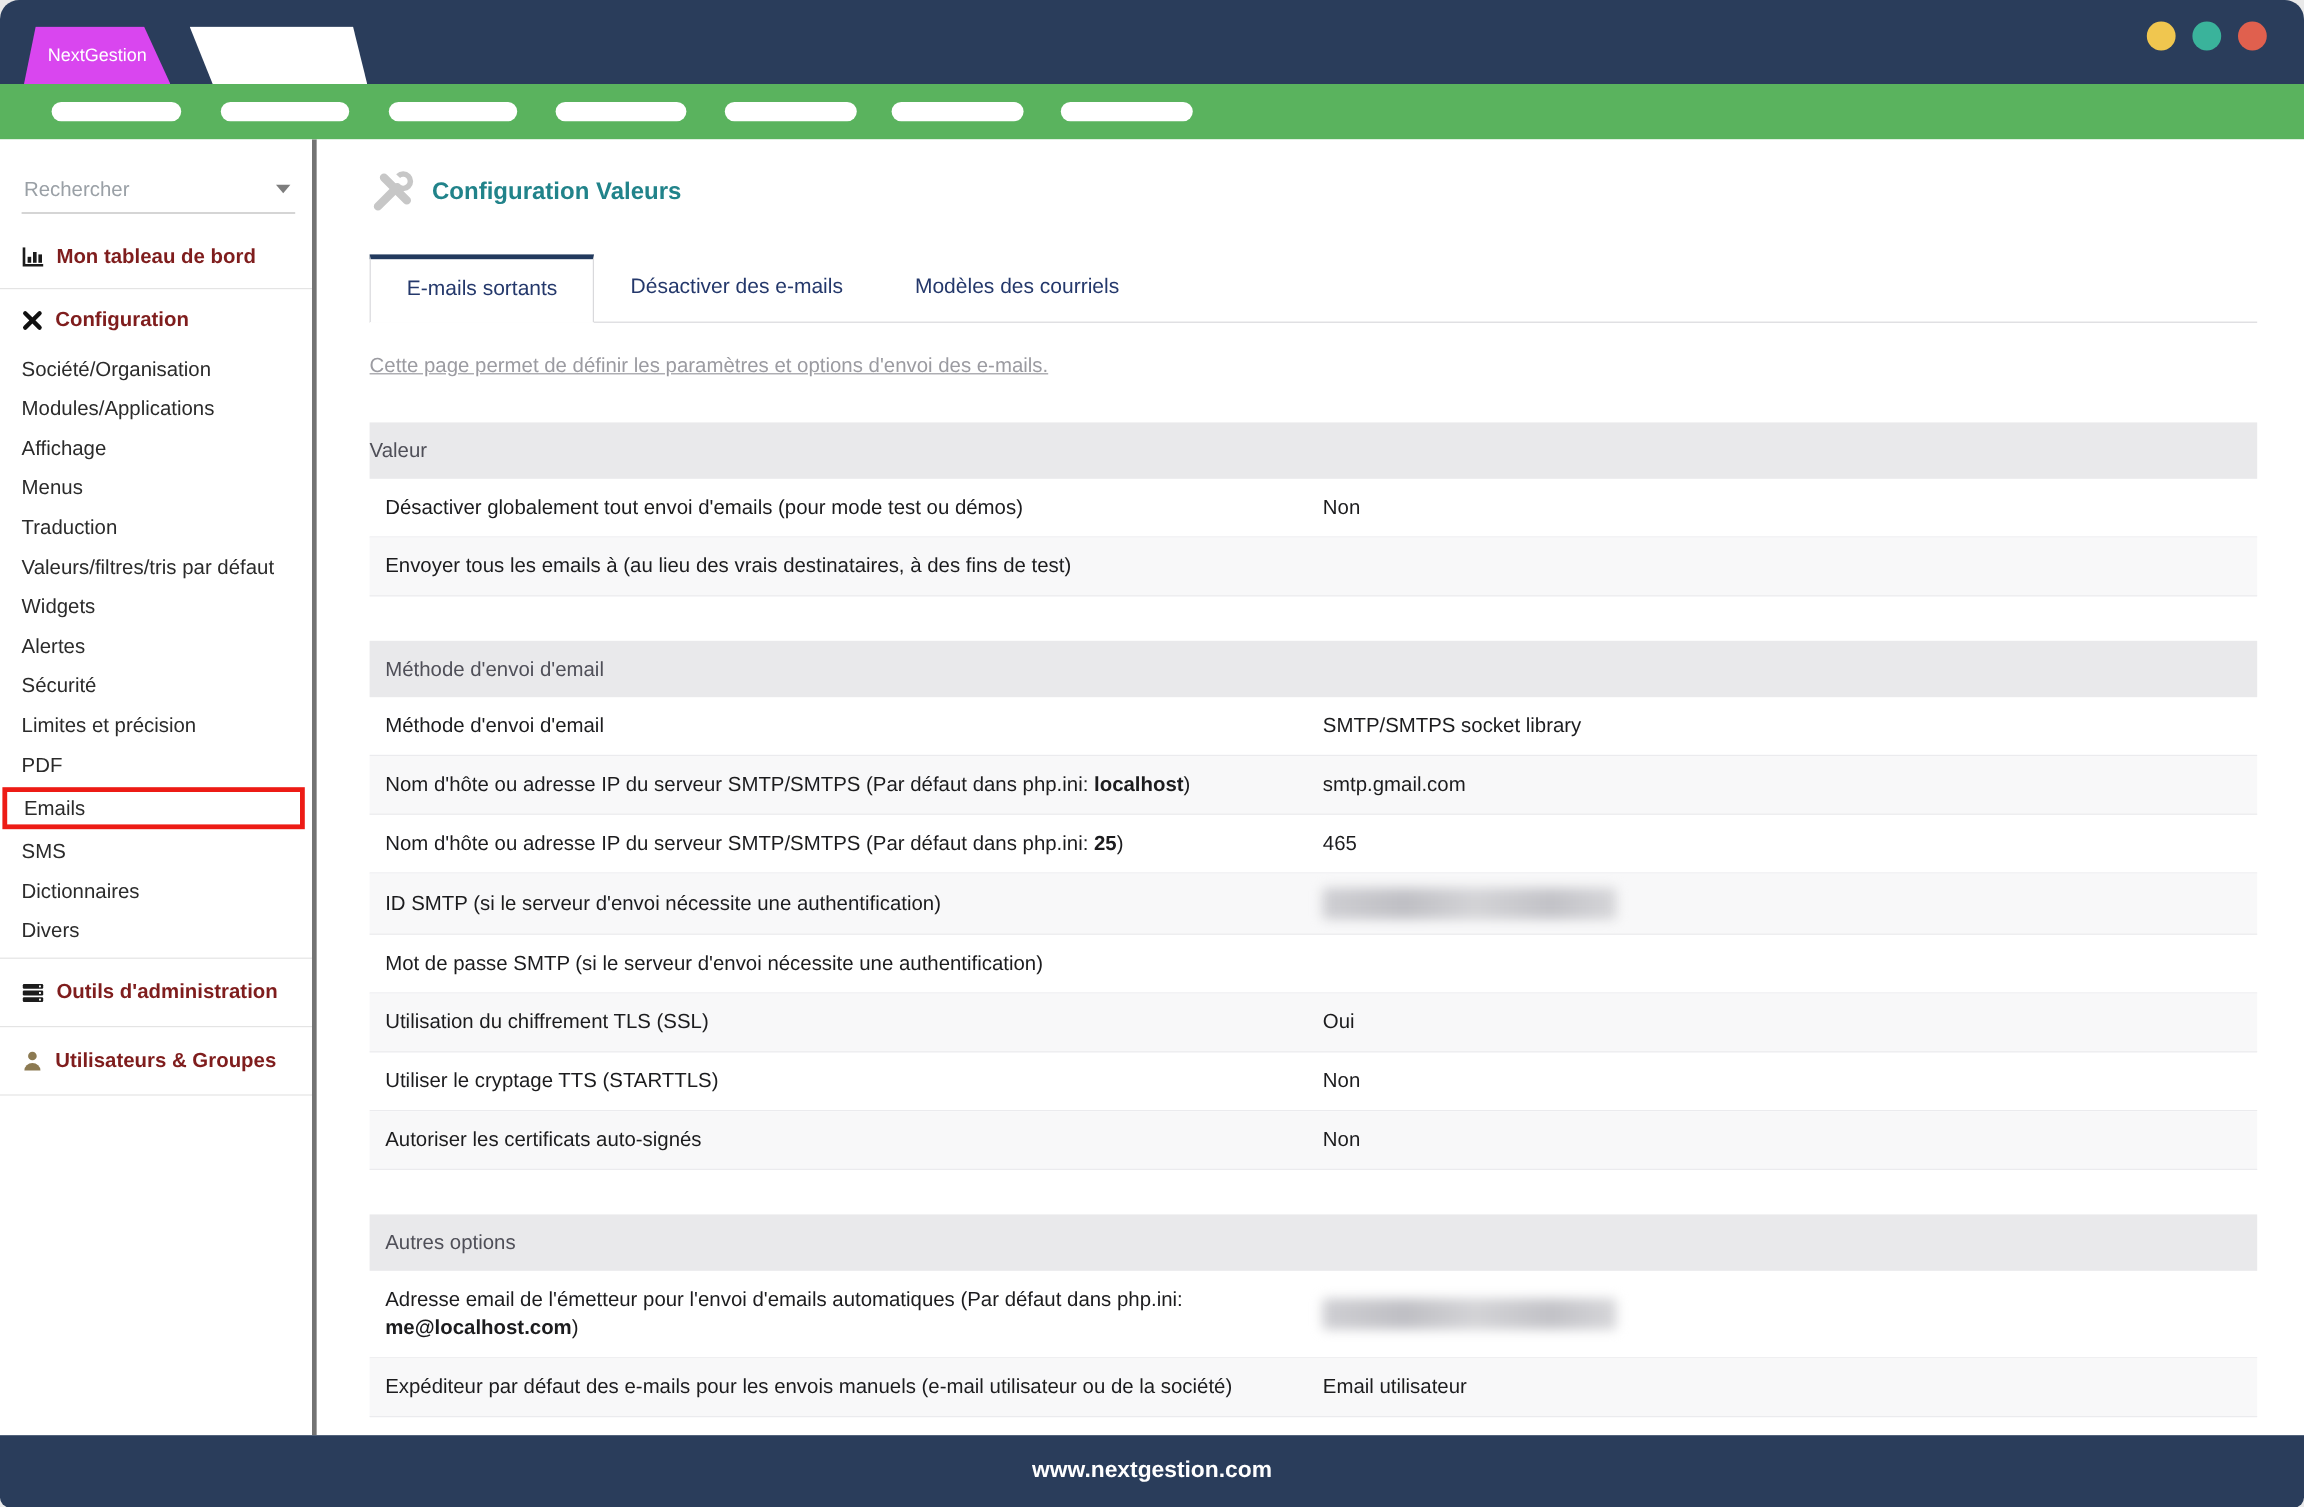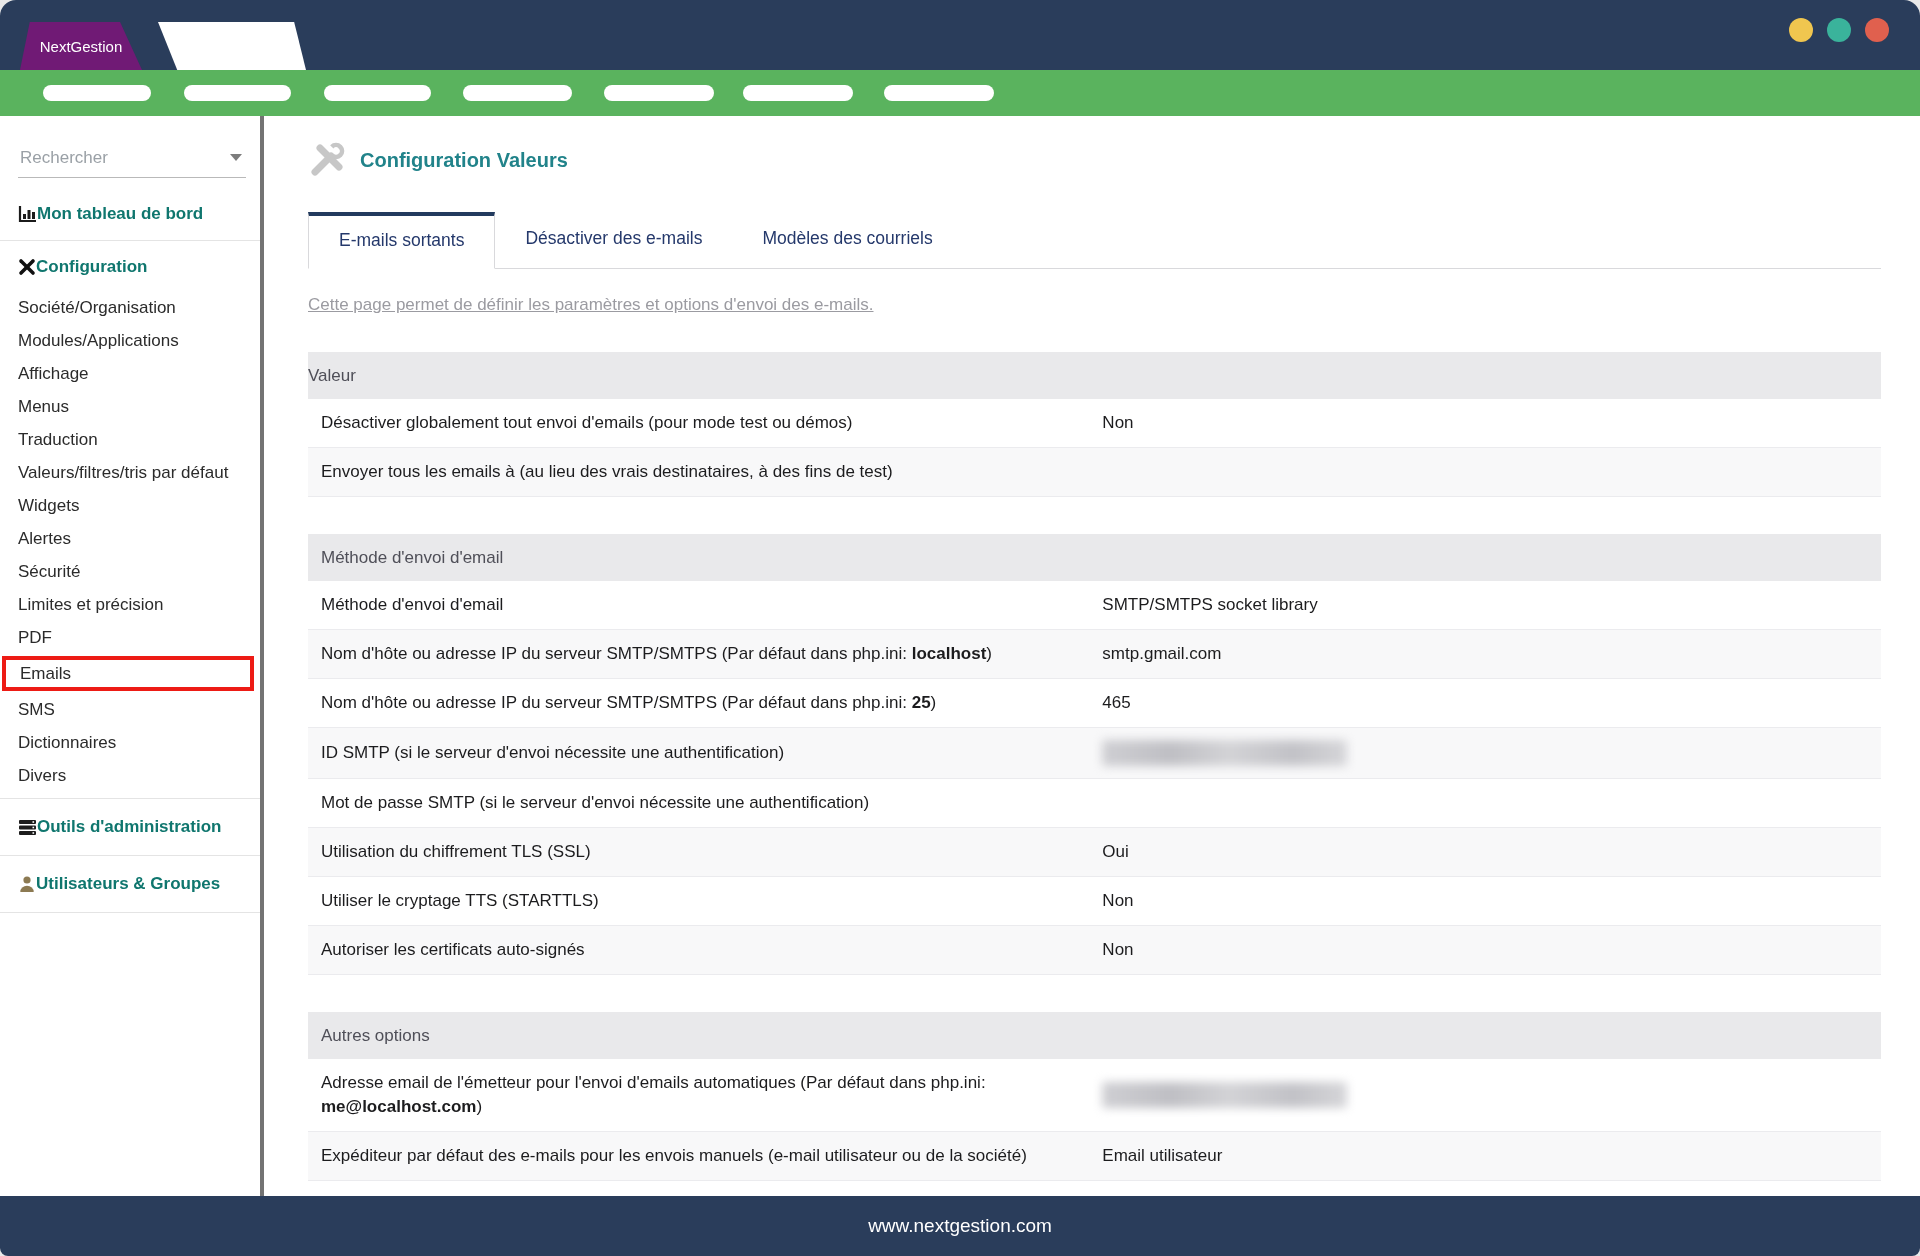--- a/index.html
+++ b/index.html
@@ -14,21 +14,21 @@
     position:absolute; inset:0;
     background:#fff;
     border-radius:16px 16px 8px 8px;
     overflow:hidden;
     display:flex; flex-direction:column;
   }
   
   .titlebar { height:70px; background:#2a3d5b; position:relative; flex:0 0 70px; }
   .brand-tab {
     position:absolute; left:20px; top:22px; width:122px; height:48px;
-    background:#701a75; color:#fff; font-size:15px;
+    background:#d946ef; color:#fff; font-size:15px;
     clip-path:polygon(8% 0, 82% 0, 100% 100%, 0 100%);
     display:flex; align-items:center; justify-content:center; cursor:pointer;
   }
   .ghost-tab {
     position:absolute; left:158px; top:22px; width:148px; height:48px;
     background:#fff;
     clip-path:polygon(0 0, 92% 0, 100% 100%, 13% 100%);
     cursor:pointer;
   }
   .traffic-lights { position:absolute; right:31px; top:18px; display:flex; gap:14px; }
@@ -52,22 +52,22 @@
     border:none; outline:none; background:transparent;
     font-family:"Liberation Sans", sans-serif;
     font-size:17px; color:#444; width:100%;
   }
   .search-wrap input::placeholder { color:#9aa0a6; }
   .caret {
     width:0; height:0; border-left:6px solid transparent; border-right:6px solid transparent;
     border-top:7px solid #7d7d7d; margin-right:4px; cursor:pointer;
   }
   .side-row {
-    display:flex; align-items:center; padding-left:18px;
-    height:40px; font-weight:700; color:#0f766e; font-size:17px; cursor:pointer;
+    display:flex; align-items:center; gap:10px; padding-left:18px;
+    height:40px; font-weight:700; color:#7f1d1d; font-size:17px; cursor:pointer;
   }
   .side-row.tall { height:44px; margin-top:4px; }
   .side-row.dash { margin-top:16px; }
   .side-div { border:none; border-top:1px solid #e4e4e4; margin:6px 0; }
   .cfg-list { list-style:none; margin:4px 0 0; padding:0; }
   .cfg-list li { padding:6px 0 6px 18px; line-height:21px; cursor:pointer; color:#2b2b2b; }
   .cfg-list li.active {
     border:4px solid #ed1b15;
     padding:3px 0 3px 14px;
     margin:2px 6px 2px 2px;
@@ -105,21 +105,21 @@
   .trow b { font-weight:700; }
   .redacted {
     width:245px; height:26px; border-radius:3px;
     background:linear-gradient(90deg,#cfcfd3 0%,#bfbfc4 28%,#d3d3d6 52%,#c2c2c7 78%,#d6d6d9 100%);
     filter:blur(5px);
   }
   
   .footer {
     flex:0 0 60px; height:60px; background:#2a3d5b;
     display:flex; align-items:center; justify-content:center;
-    color:#fff; font-weight:400; font-size:19px;
+    color:#fff; font-weight:700; font-size:19px;
   }
 </style>
 </head>
 <body>
 
 <div class="window">
 
   <header class="titlebar">
     <div class="brand-tab">
       <span>NextGestion</span>

